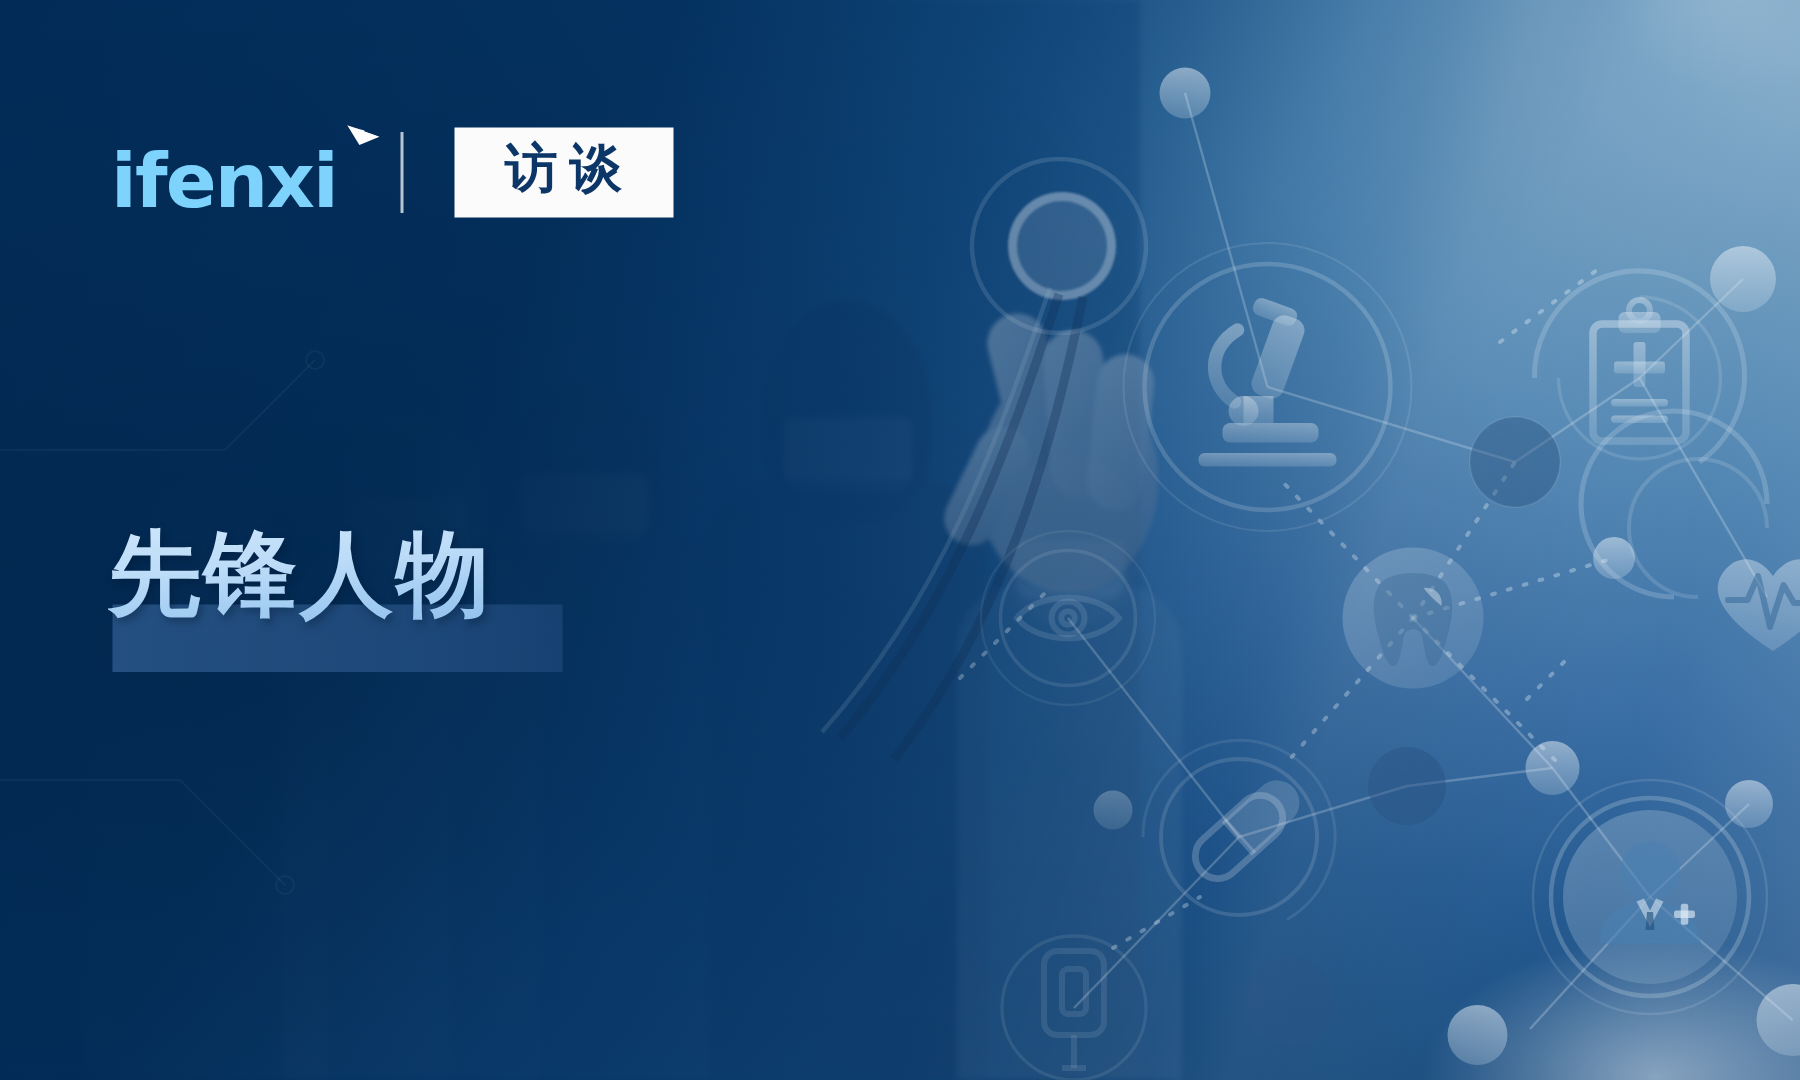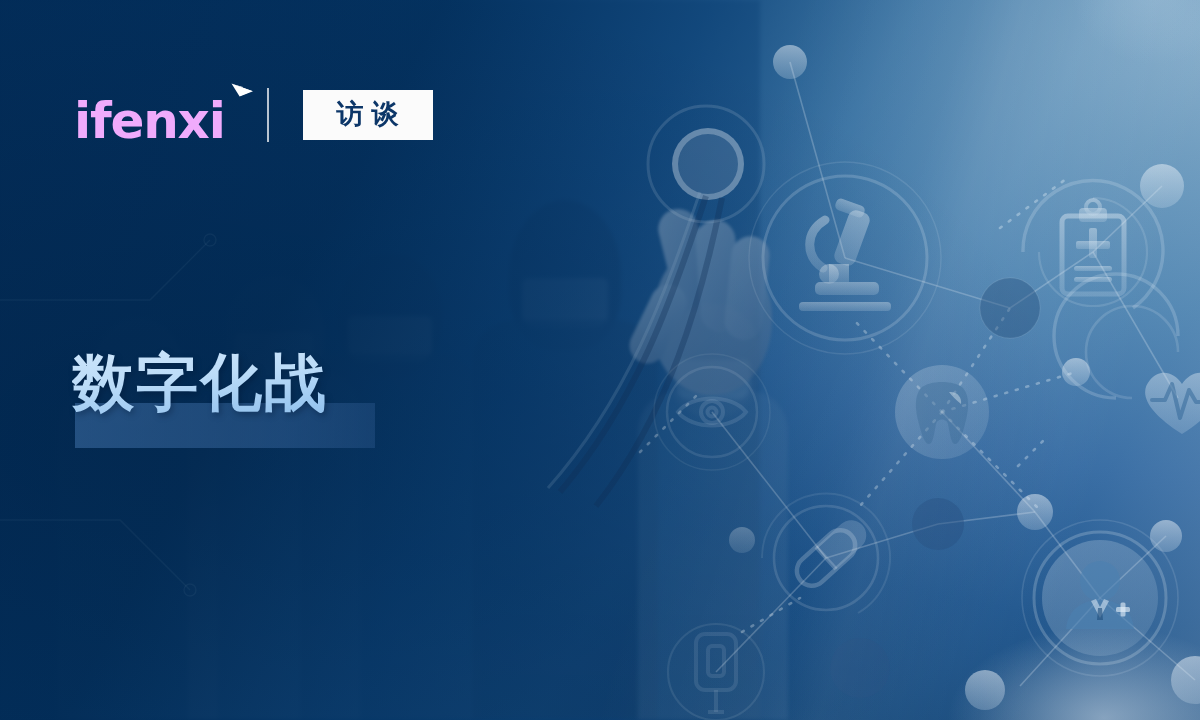--- a/index.html
+++ b/index.html
@@ -126,41 +126,41 @@
   .logo-wrap {
     position:relative;
     display:flex; align-items:flex-end;
     height:62px;
   }
   .logo-text {
     font-family:"DejaVu Sans", sans-serif;
     font-size:50px;
     font-weight:700;
     letter-spacing:-1.2px;
-    color:#f0abfc;
+    color:#7dd3fc;
     line-height:1;
     position:relative;
     padding-right:2px;
   }
   .logo-arrow {
     position:absolute;
     right:-3px; top:-2px;
     width:0; height:0;
   }
   .logo-arrow svg { display:block; }
   .logo-divider {
     width:2px; height:54px;
     background:rgba(255,255,255,.72);
     margin:0 34px 0 40px;
   }
   .badge {
     background:#fbfbfb;
     color:#0c3668;
     padding:9px 26px 11px;
-    font-size:27px;
+    font-size:35px;
     font-weight:700;
     letter-spacing:8px;
     text-indent:8px;
     line-height:1.12;
     font-family:"DejaVu Sans", sans-serif;
   }
 
   
   .headline-block { position:absolute; left:0; top:186px; width:1200px; height:160px; }
   .headline-band {
@@ -428,17 +428,17 @@
           </svg>
         </span>
       </div>
       <div class="logo-divider"></div>
       <div class="badge">访谈</div>
     </div>
 
 
     <div class="sub-block">
       <div class="sub-band"></div>
-      <div class="subtitle">数字化战</div>
+      <div class="subtitle">先锋人物</div>
     </div>
 
   </div>
 </div>
 
 </body></html>

